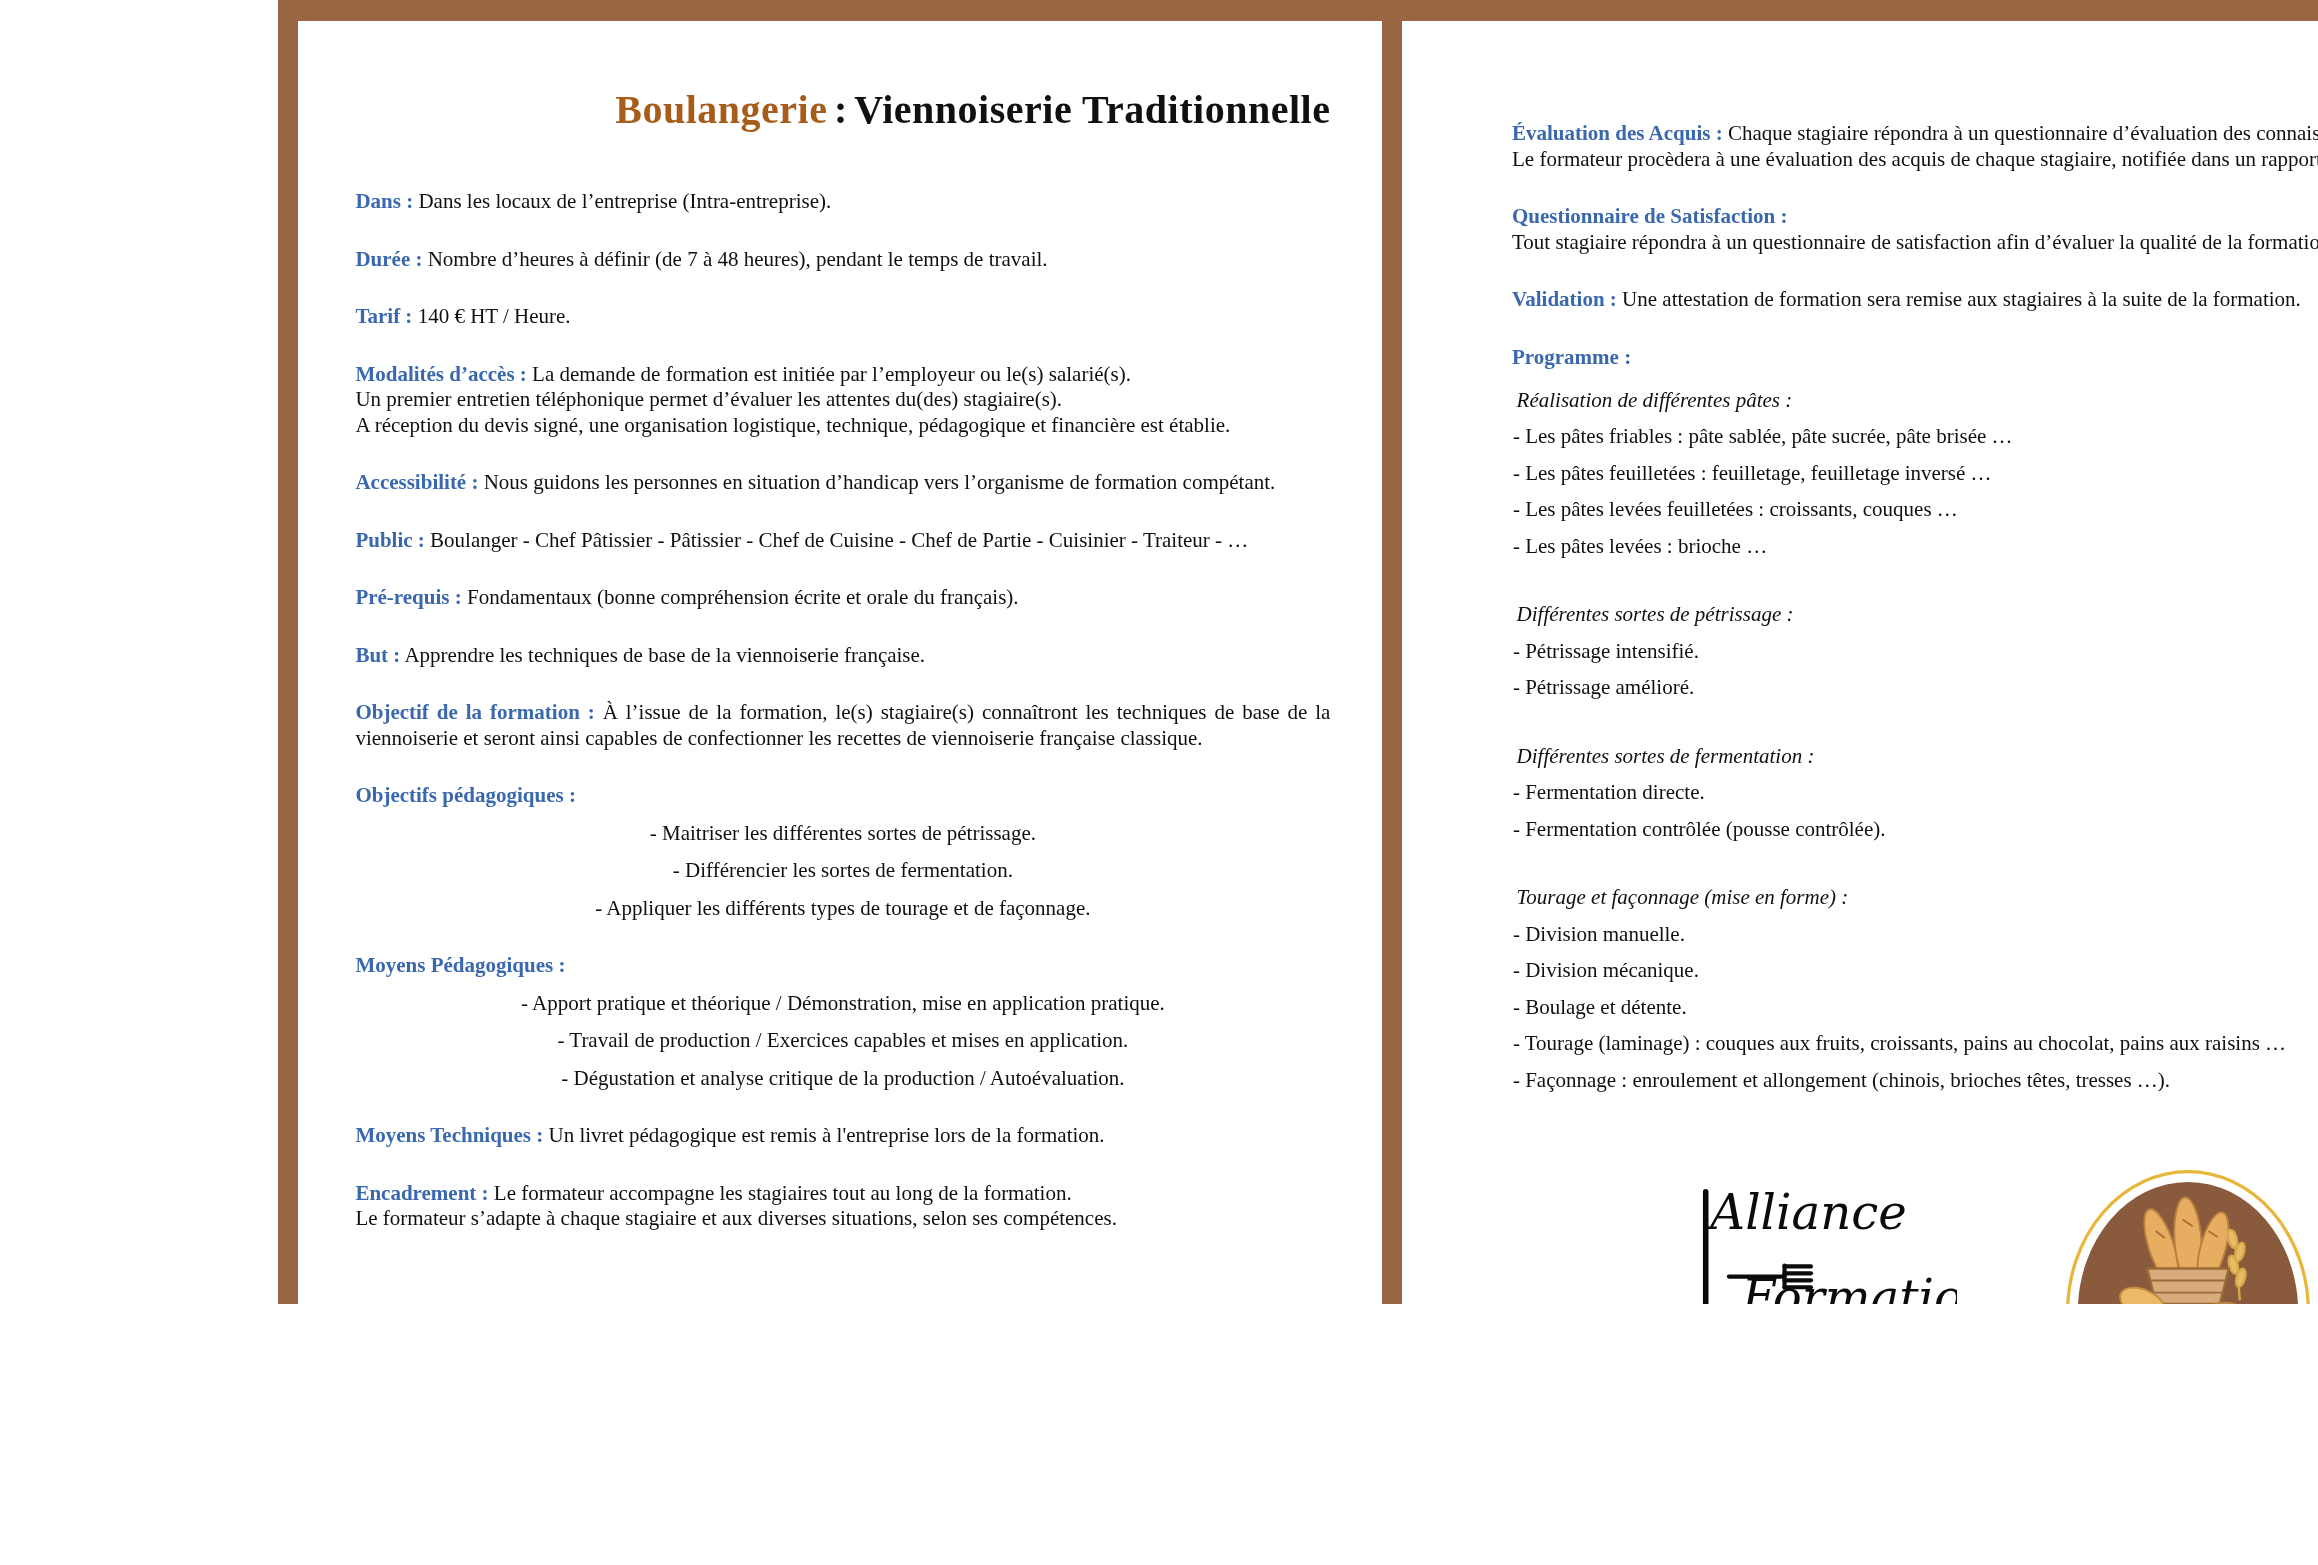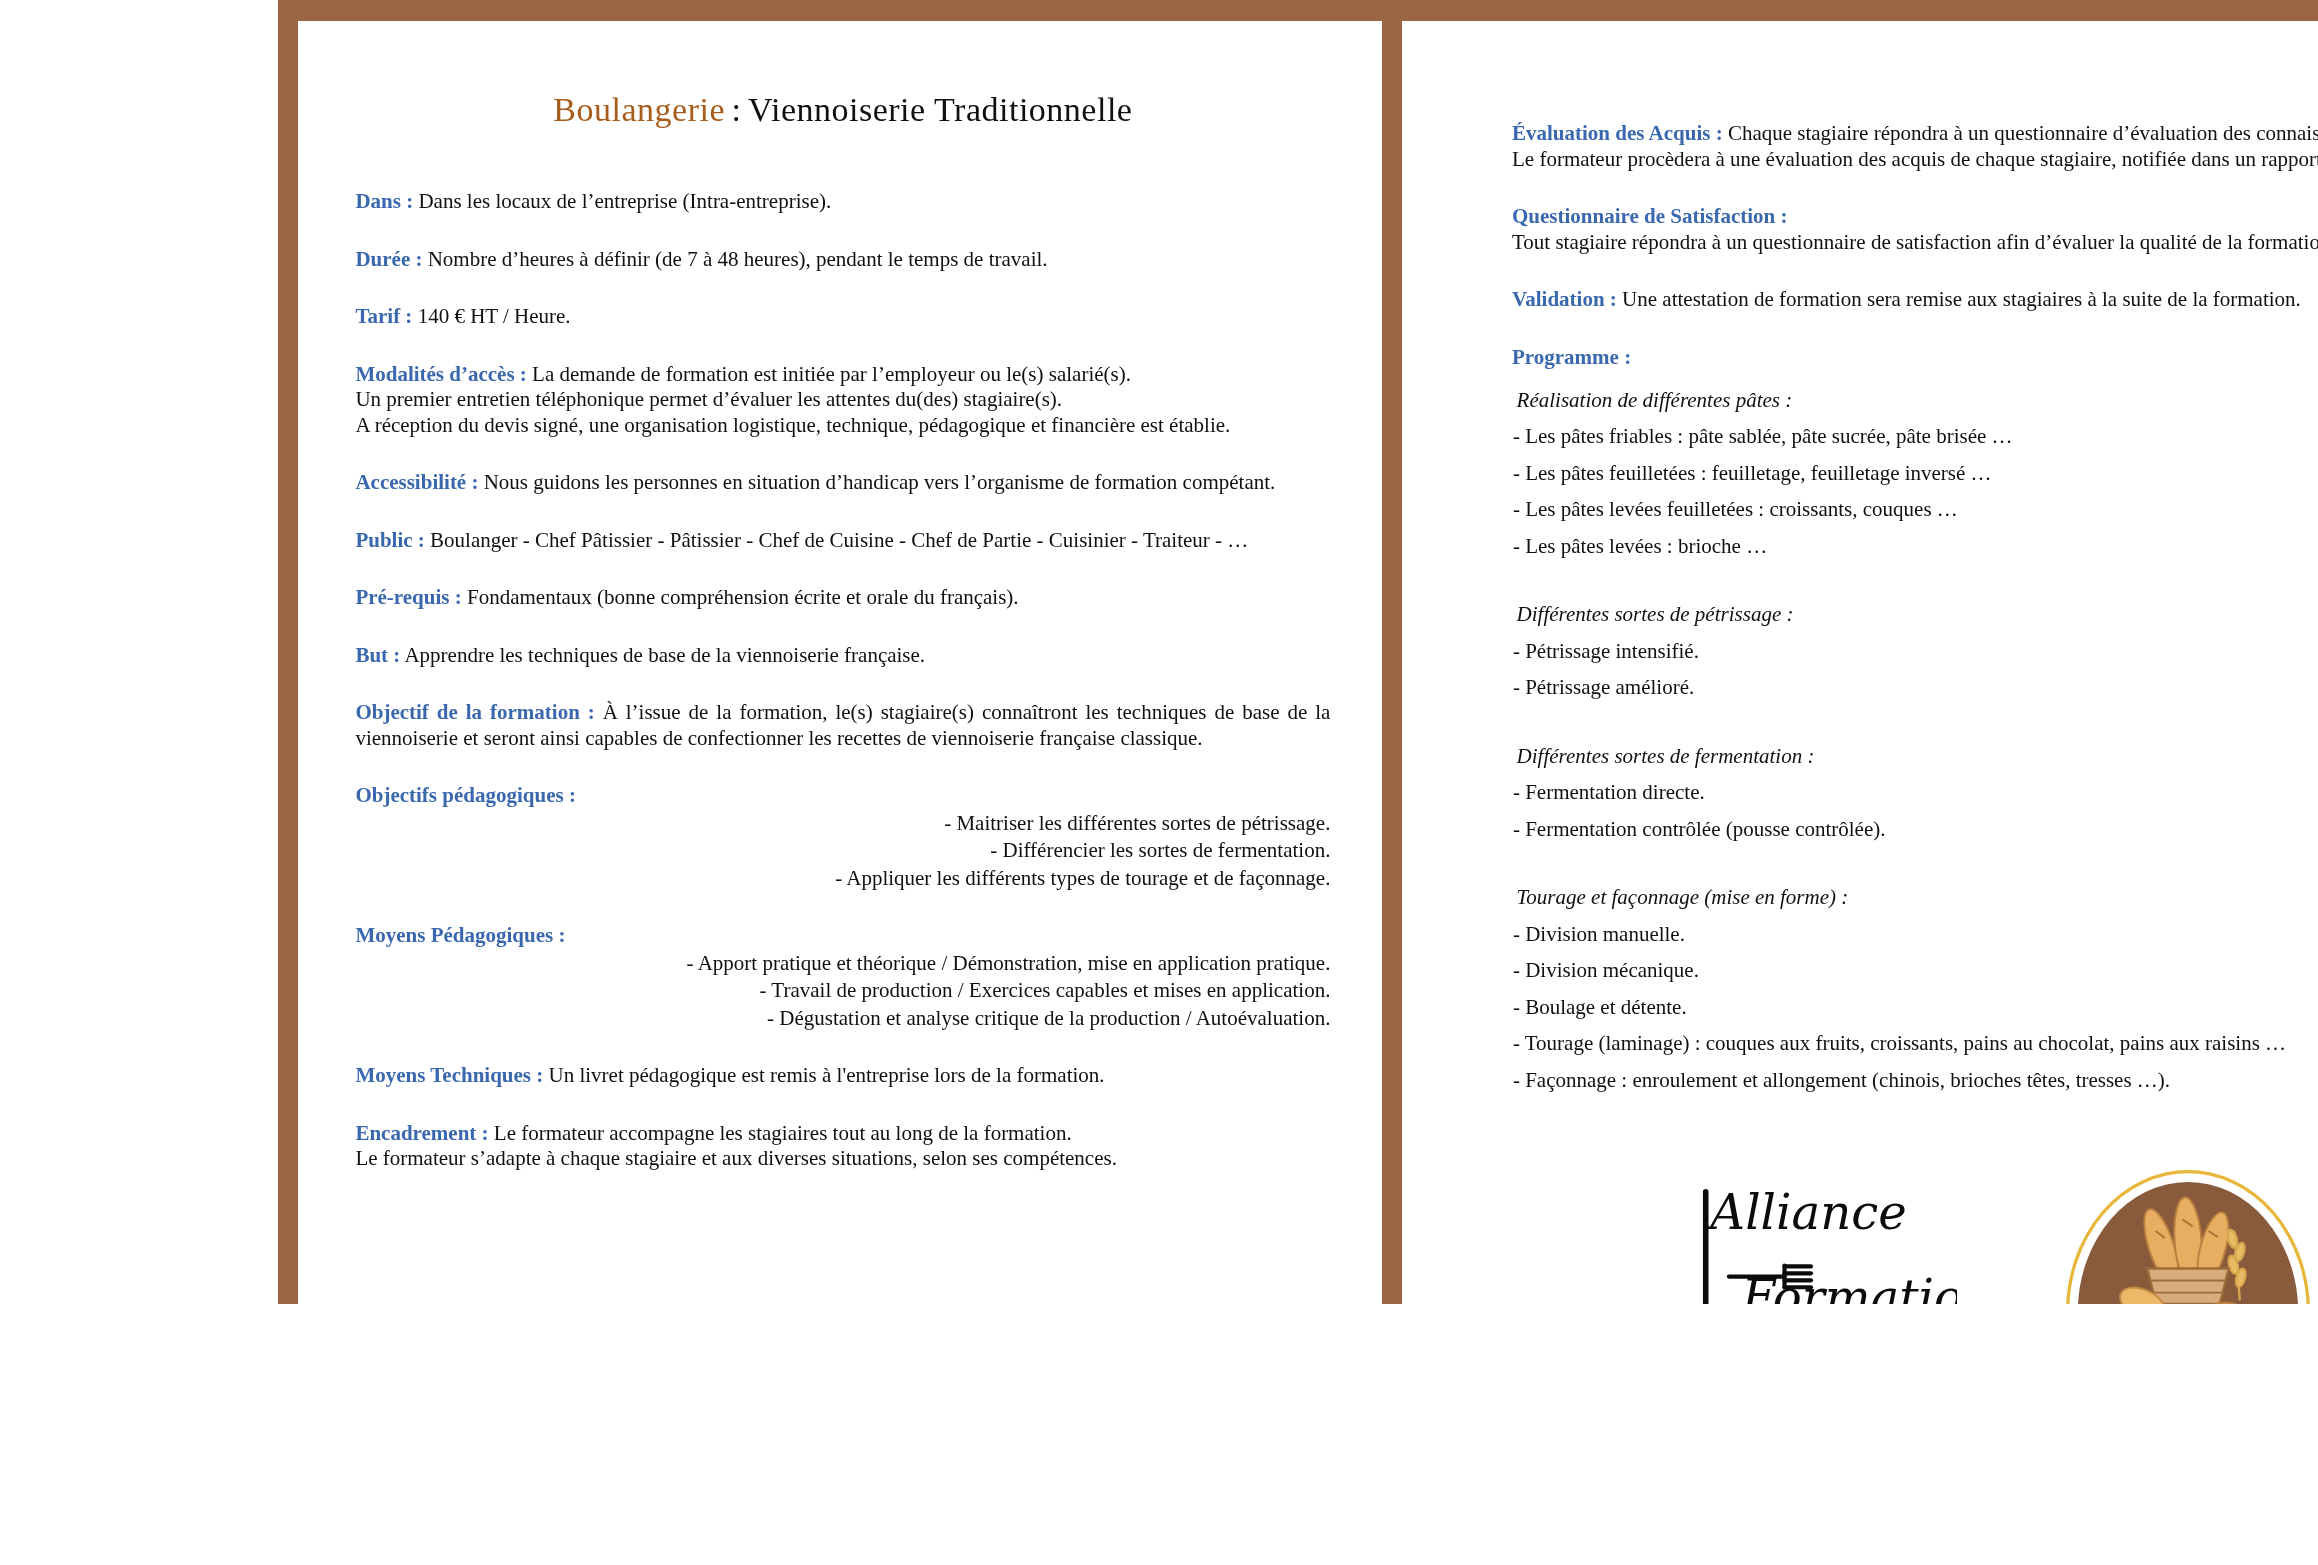--- a/index.html
+++ b/index.html
@@ -17,29 +17,29 @@
   .stage{
     position:relative;width:2782px;height:1565px;background:#ffffff;
     transform-origin:0 0;transform:scale(calc(100vw / 6000));
     font-family:"Liberation Serif","DejaVu Serif",serif;color:var(--ink);
   }
   .frame{position:absolute;left:278px;top:0;width:2242px;height:1562px;background:var(--frame_brown)}
   .page{position:absolute;top:21.3px;height:1521px;background:#fff;box-sizing:border-box}
   .page-left{left:20.4px;width:1084px;padding:0 52px 0 57px}
   .page-right{left:1124px;width:1098px;padding:0 51px 0 110px}
 
-  .title{margin:70px 0 61px;text-align:center;font-size:34px;line-height:37px;
-         font-weight:400;letter-spacing:0.5px;white-space:nowrap}
+  .title{margin:70px 0 61px;text-align:right;font-size:40px;line-height:37px;
+         font-weight:700;letter-spacing:0.5px;white-space:nowrap}
   .title .brand{color:var(--title_brand)}
   .title .sep{padding:0 6.5px}
 
   .sec{margin:0 0 32px;font-size:21px;line-height:25.5px;text-align:justify}
   .sec p{margin:0;text-align:justify}
   .lbl{color:var(--label_blue);font-weight:700}
-  .sec .item{margin-top:2px;text-align:right}
+  .sec .item{margin-top:12px;text-align:center}
 
   .page-right .sec-first{margin-top:100px}
   .program{font-size:21px;line-height:25.5px}
   .pgroup{margin-top:43px}
   .pgroup.first{margin-top:17.6px}
   .pheading{font-style:italic;margin:0;padding-left:4.6px}
   .pitem{margin:11px 0 0;padding-left:0.9px}
 
   .pfoot{position:absolute;bottom:33px}
   .pfoot-left{left:57px;width:362px}

